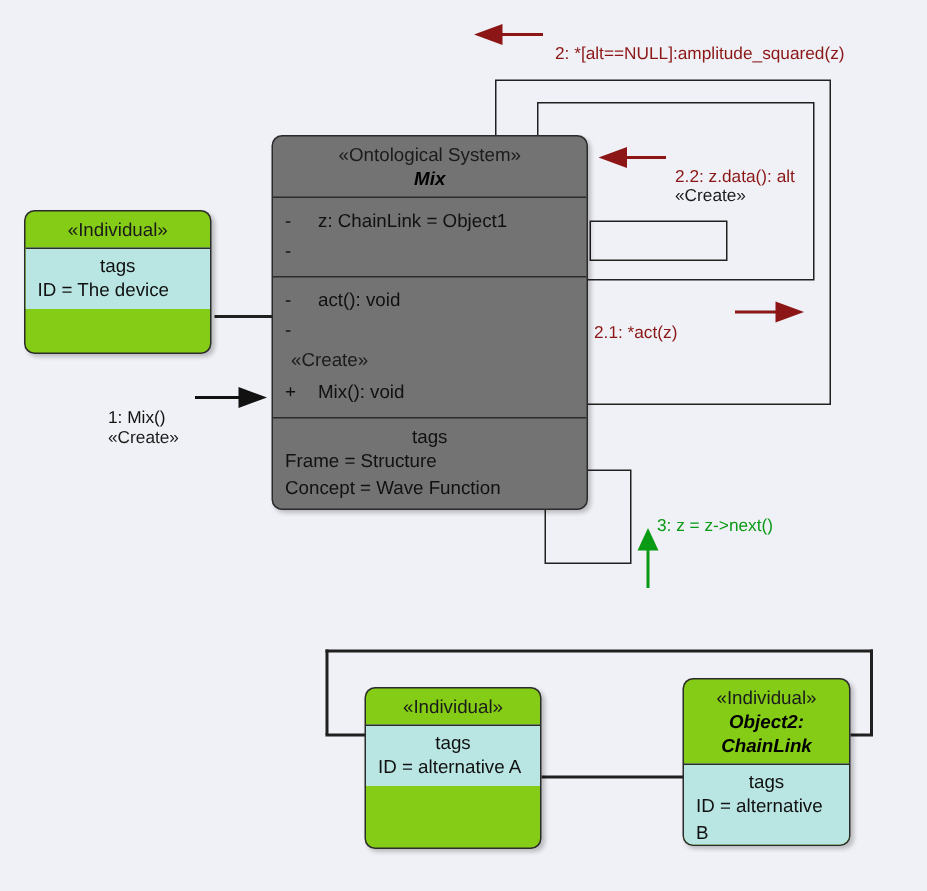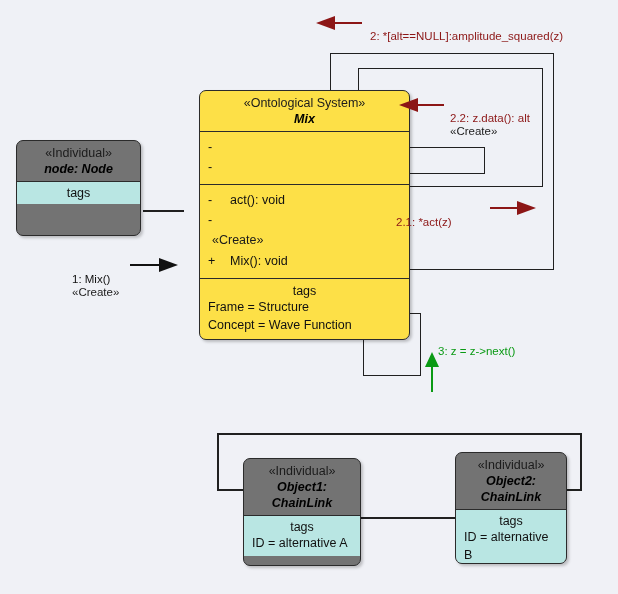--- a/index.html
+++ b/index.html
@@ -12,23 +12,23 @@
   #stage{position:relative;width:618px;height:594px;background:#f0f2f7;}
   #band{position:absolute;left:0;top:0;width:618px;height:410px;background:#eff1f6;}
   #band2{position:absolute;left:0;top:410px;width:618px;height:184px;background:#f0f1f6;}
 
   
   .umlbox{position:absolute;box-sizing:border-box;border:1.4px solid #2b2b2b;
     border-radius:7px;box-shadow:2px 2px 3px rgba(0,0,0,.22);overflow:hidden;}
   .umlbox .sec{box-sizing:border-box;padding:4px 8px;}
   .umlbox .sec + .sec{border-top:1.4px solid #2b2b2b;}
 
-  .teal{background:#737373;}
+  .teal{background:#84cc16;}
   .teal .sec.body{background:#b9e6e3;}
-  .peach{background:#fde047;margin-left:18px;}
+  .peach{background:#737373;}
 
   .hdr{text-align:center;line-height:1.28;padding-top:6px;padding-bottom:6px;}
   .stereo{font-size:12.5px;color:#1b1b1b;}
   .nm{font-size:12.5px;font-weight:bold;color:#000;font-style:italic;}
   .tagshead{font-size:12.5px;text-align:center;color:#111;}
   .tagline{font-size:12.5px;color:#111;line-height:1.45;}
 
   .attrline{font-size:12.5px;color:#111;line-height:1.62;display:flex;}
   .attrline .vis{width:22px;flex:none;}
   .opline{font-size:12.5px;color:#111;line-height:1.62;display:flex;}
@@ -70,35 +70,36 @@
   <div class="ln lnv" style="left:217px;top:433px;height:57px;"></div>
   <div class="ln lnh" style="left:217px;top:489px;width:28px;"></div>
   <div class="ln lnv" style="left:580px;top:433px;height:57px;"></div>
   <div class="ln lnh" style="left:567px;top:489px;width:15px;"></div>
 
   <div class="ln lnh" style="left:361px;top:517px;width:96px;"></div>
 
   <div class="umlbox teal" style="left:16px;top:140px;width:125px;height:96px;">
     <div class="sec hdr">
       <div class="stereo">«Individual»</div>
-      <div class="nm">node: Node</div>
     </div>
     <div class="sec body">
       <div class="tagshead">tags</div>
+      <div class="tagline">ID = The device</div>
     </div>
   </div>
 
   <div class="umlbox peach" style="left:181px;top:90px;width:211px;height:250px;">
     <div class="sec hdr">
       <div class="stereo">«Ontological System»</div>
       <div class="nm">Mix</div>
     </div>
     <div class="sec" style="padding:5px 8px 6px 8px;">
       <div class="attrline">
         <span class="vis">-</span>
+        <span>z: ChainLink = Object1</span>
       </div>
       <div class="attrline">
         <span class="vis">-</span>
       </div>
     </div>
     <div class="sec" style="padding:5px 8px 6px 8px;">
       <div class="opline">
         <span class="vis">-</span>
         <span>act(): void</span>
       </div>
@@ -114,21 +115,20 @@
     <div class="sec" style="padding:5px 8px;">
       <div class="tagshead">tags</div>
       <div class="tagline">Frame = Structure</div>
       <div class="tagline">Concept = Wave Function</div>
     </div>
   </div>
 
   <div class="umlbox teal" style="left:243px;top:458px;width:118px;height:108px;">
     <div class="sec hdr">
       <div class="stereo">«Individual»</div>
-      <div class="nm">Object1: ChainLink</div>
     </div>
     <div class="sec body">
       <div class="tagshead">tags</div>
       <div class="tagline">ID = alternative A</div>
     </div>
   </div>
 
   <div class="umlbox teal" style="left:455px;top:452px;width:112px;height:112px;">
     <div class="sec hdr">
       <div class="stereo">«Individual»</div>

